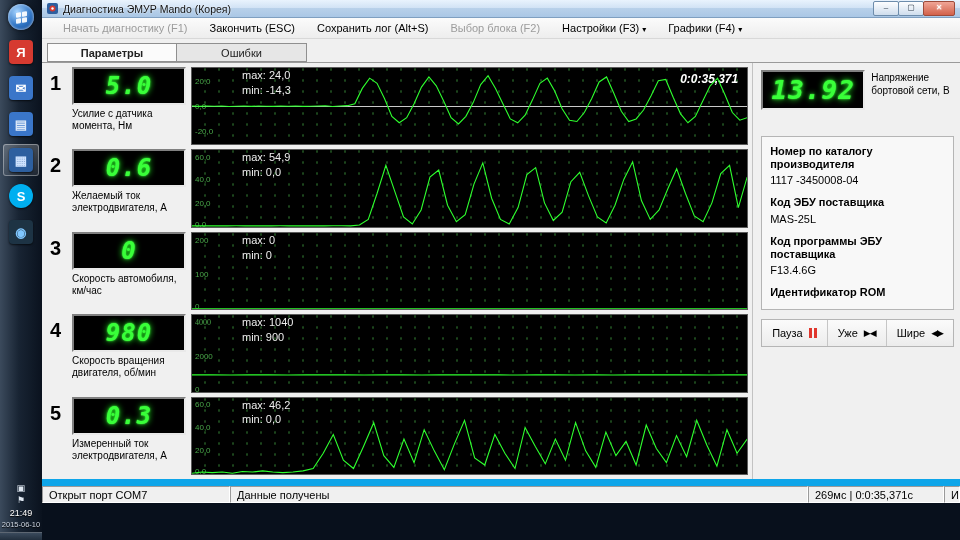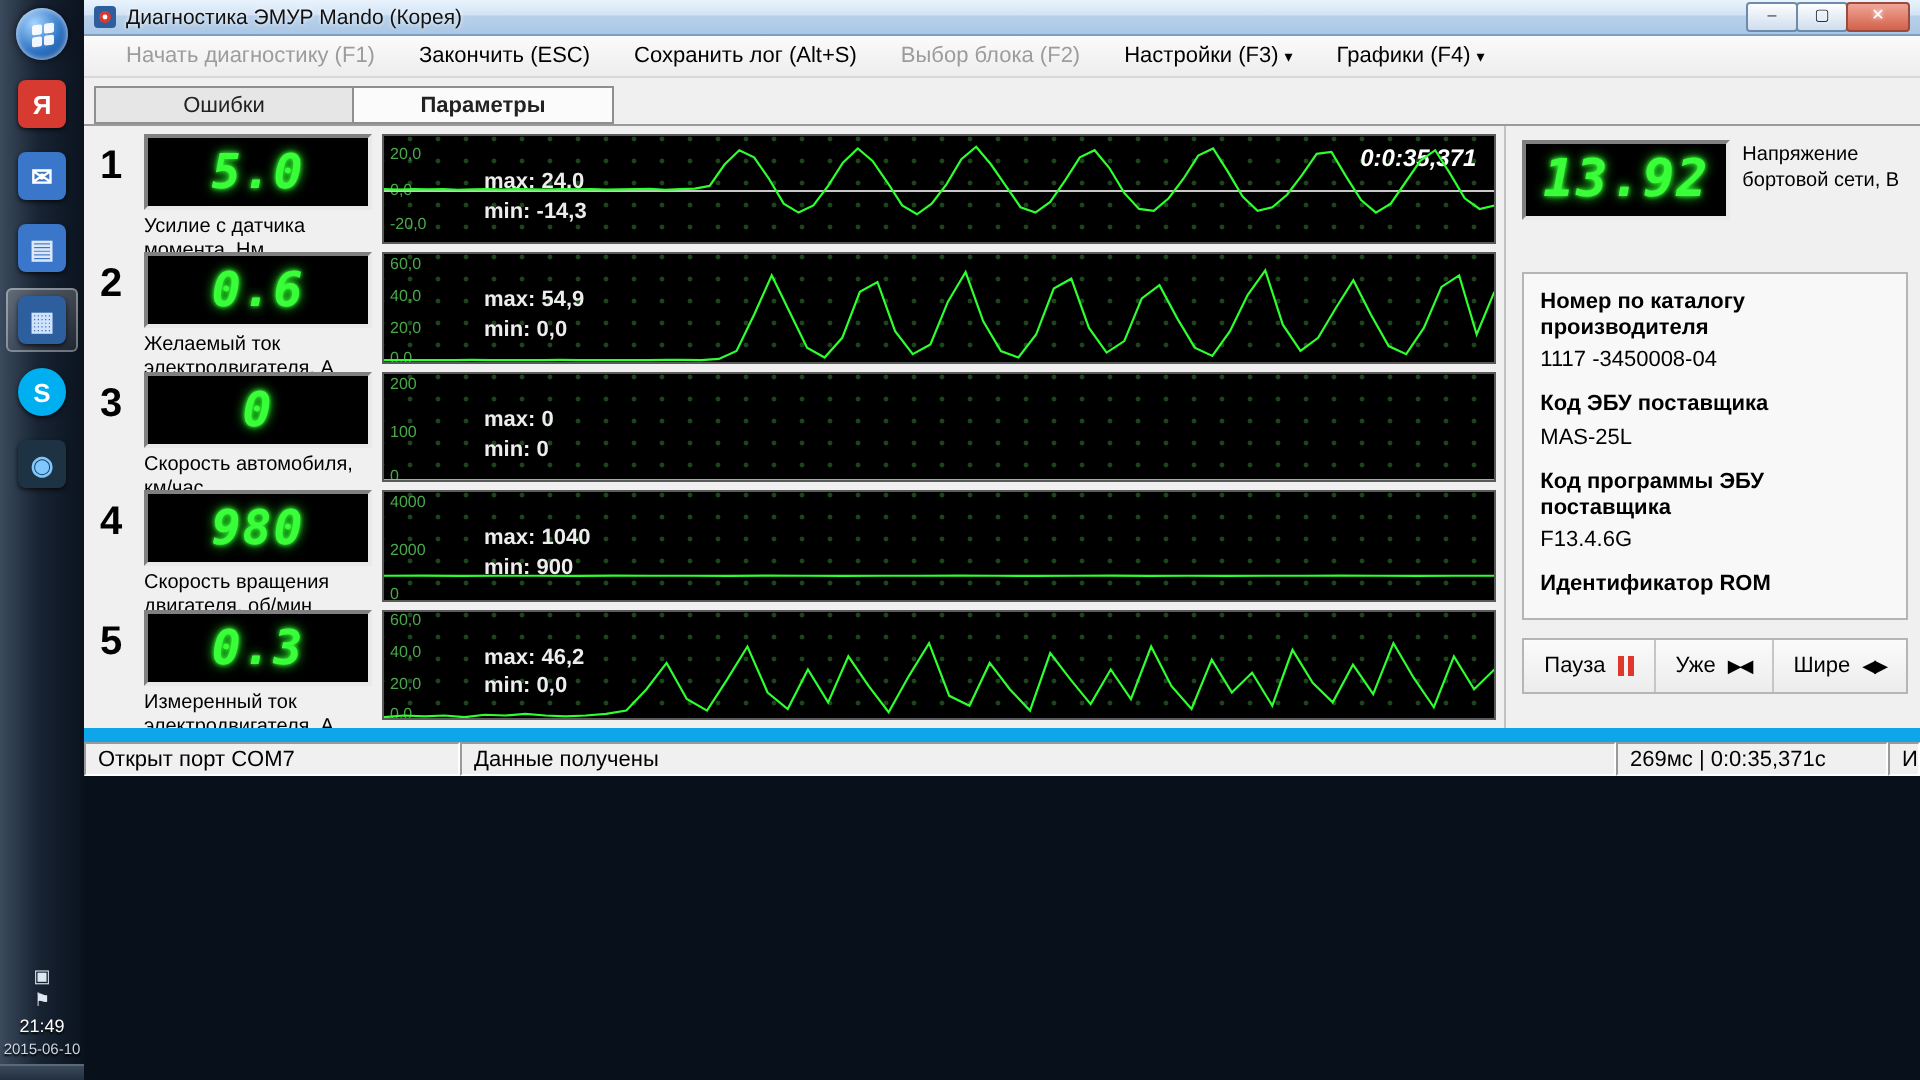--- a/index.html
+++ b/index.html
@@ -20,21 +20,21 @@
   .task-slot.active{background:linear-gradient(180deg,#ffffff3a,#ffffff12);box-shadow:inset 0 0 0 1px #ffffff59;}
   .task-icon{width:24px;height:24px;border-radius:4px;display:flex;align-items:center;justify-content:center;
     font-weight:bold;font-size:13px;box-shadow:0 1px 2px #000a;line-height:1;}
   .tray{margin-top:auto;display:flex;flex-direction:column;align-items:center;gap:3px;padding-bottom:3px;}
   .tray-ico{color:#dfe8f2;font-size:9px;line-height:1;}
   .clock{color:#fff;font-size:9px;text-align:center;line-height:1.25;text-shadow:0 1px 1px #000;cursor:default;}
   .clock .date{font-size:7.5px;color:#cdd5e0;}
   .show-desktop{width:100%;height:7px;border-top:1px solid #ffffff44;background:linear-gradient(180deg,#3a4a5c,#222f3e);cursor:pointer;}
 
   
-  #app{position:absolute;left:42px;top:0;width:918px;height:388px;display:flex;flex-direction:column;background:#f0f0f0;}
+  #app{position:absolute;left:42px;top:0;width:918px;height:503px;display:flex;flex-direction:column;background:#f0f0f0;}
   #titlebar{flex:0 0 17px;display:flex;align-items:center;gap:5px;padding:0 5px;
     background:linear-gradient(180deg,#e9f3fd 0%,#d2e3f5 45%,#b9d1ea 46%,#aac7e5 100%);
     border-bottom:1px solid #7f9fc0;font-size:10.5px;color:#111;text-shadow:0 0 2px #fff;}
   #titlebar .win-ico{width:11px;height:11px;flex:0 0 11px;}
   .caption-btns{margin-left:auto;display:flex;}
   .cap{width:24px;height:13px;border:1px solid #6d8cab;border-radius:2px;margin-left:-1px;
     background:linear-gradient(#fdfeff,#cfdded);font-size:8px;line-height:11px;text-align:center;color:#234;cursor:pointer;}
   .cap.close{background:linear-gradient(#f0a596,#d2614a);color:#fff;border-color:#9c4a3a;width:30px;}
 
   #menubar{flex:0 0 20px;display:flex;align-items:center;gap:4px;padding:0 12px;font-size:11px;
@@ -56,21 +56,21 @@
   .pled-col{width:114px;flex:0 0 114px;}
   .led{height:38px;background:#000;border:2px solid;border-color:#808080 #e9e9e9 #e9e9e9 #808080;
     display:flex;align-items:center;justify-content:center;overflow:hidden;box-sizing:border-box;}
   .led-text{font-family:"DejaVu Sans Mono",monospace;font-style:italic;font-weight:bold;color:#39ff39;
     font-size:24px;letter-spacing:1px;text-shadow:0 0 6px #2f2,0 0 2px #5f5;line-height:1;}
   .plabel{font-size:10px;line-height:1.2;margin-top:3px;}
   .graph{flex:1;position:relative;margin-left:5px;background-color:#000;border:1px solid #5a5a5a;overflow:hidden;
     background-image:radial-gradient(circle,#1c451c 1px,transparent 1.4px);background-size:14px 11px;background-position:6px 7px;}
   .graph svg{position:absolute;inset:0;width:100%;height:100%;}
   .axis-lab{position:absolute;left:3px;transform:translateY(-50%);font-size:8px;color:#4aa84a;}
-  .mm{position:absolute;left:50px;top:16px;color:#ededed;font-weight:bold;font-size:11px;line-height:1.35;}
+  .mm{position:absolute;left:50px;top:0;color:#ededed;font-weight:normal;font-size:11px;line-height:1.35;}
   .gtime{position:absolute;right:9px;top:4px;color:#fff;font-weight:bold;font-size:12px;font-style:italic;}
   .zline{position:absolute;left:0;right:0;height:1px;background:#c9c9c9;}
 
   
   #rpanel{flex:0 0 196px;border-left:1px solid #c2c2c2;padding:7px 6px 0 8px;display:flex;flex-direction:column;box-sizing:border-box;}
   .voltrow{display:flex;gap:6px;align-items:flex-start;}
   .voltrow .led{width:104px;flex:0 0 104px;height:40px;}
   .voltrow .led-text{font-size:26px;}
   .volt-label{font-size:10px;line-height:1.25;padding-top:2px;}
   .infobox{margin-top:26px;border:1px solid #b5b5b5;background:#f8f8f8;padding:8px 8px 10px;font-size:11px;}
@@ -154,22 +154,22 @@
     <div id="menubar">
         <div class="menu-item disabled">Начать диагностику (F1)</div>
         <div class="menu-item">Закончить (ESC)</div>
         <div class="menu-item">Сохранить лог (Alt+S)</div>
         <div class="menu-item disabled">Выбор блока (F2)</div>
         <div class="menu-item">Настройки (F3)<span class="caret">▾</span></div>
         <div class="menu-item">Графики (F4)<span class="caret">▾</span></div>
       </div>
 
     <div id="tabsbar">
+        <div class="tab active">Параметры</div>
         <div class="tab">Ошибки</div>
-        <div class="tab active">Параметры</div>
       </div>
 
     <div id="main">
 
       <div id="params">
   <div class="prow">
     <div class="pnum">1</div>
     <div class="pled-col">
       <div class="led">
         <span class="led-text">5.0</span>
@@ -246,21 +246,21 @@
         <span class="led-text">980</span>
       </div>
       <div class="plabel">Скорость вращения двигателя, об/мин</div>
     </div>
     <div class="graph">
       <div class="mm">
         <div>max: 1040</div>
         <div>min: 900</div>
       </div>
 
-    <span class="axis-lab" style="top: 9%;">4000</span>
+    <span class="axis-lab" style="top: 9%; font-family: Liberation Serif, serif;">4000</span>
               <span class="axis-lab" style="top: 54%;">2000</span>
               <span class="axis-lab" style="top: 96%;">0</span>
               <svg viewBox="0 0 1000 100" preserveAspectRatio="none">
                 <polyline points="0.0,78.4 34.5,78.3 69.0,78.5 103.4,78.4 137.9,78.4 172.4,78.5 206.9,78.3 241.4,78.4 275.9,78.4 310.3,78.5 344.8,78.3 379.3,78.4 413.8,78.5 448.3,78.4 482.8,78.4 517.2,78.3 551.7,78.4 586.2,78.5 620.7,78.4 655.2,78.3 689.7,78.5 724.1,78.4 758.6,78.5 793.1,78.4 827.6,78.4 862.1,78.3 896.6,78.4 931.0,78.5 965.5,78.4 1000.0,78.4" fill="none" stroke="#2eff2e" stroke-width="1.1" vector-effect="non-scaling-stroke"></polyline>
               </svg>
             </div>
   </div>
 
   <div class="prow">
     <div class="pnum">5</div>

